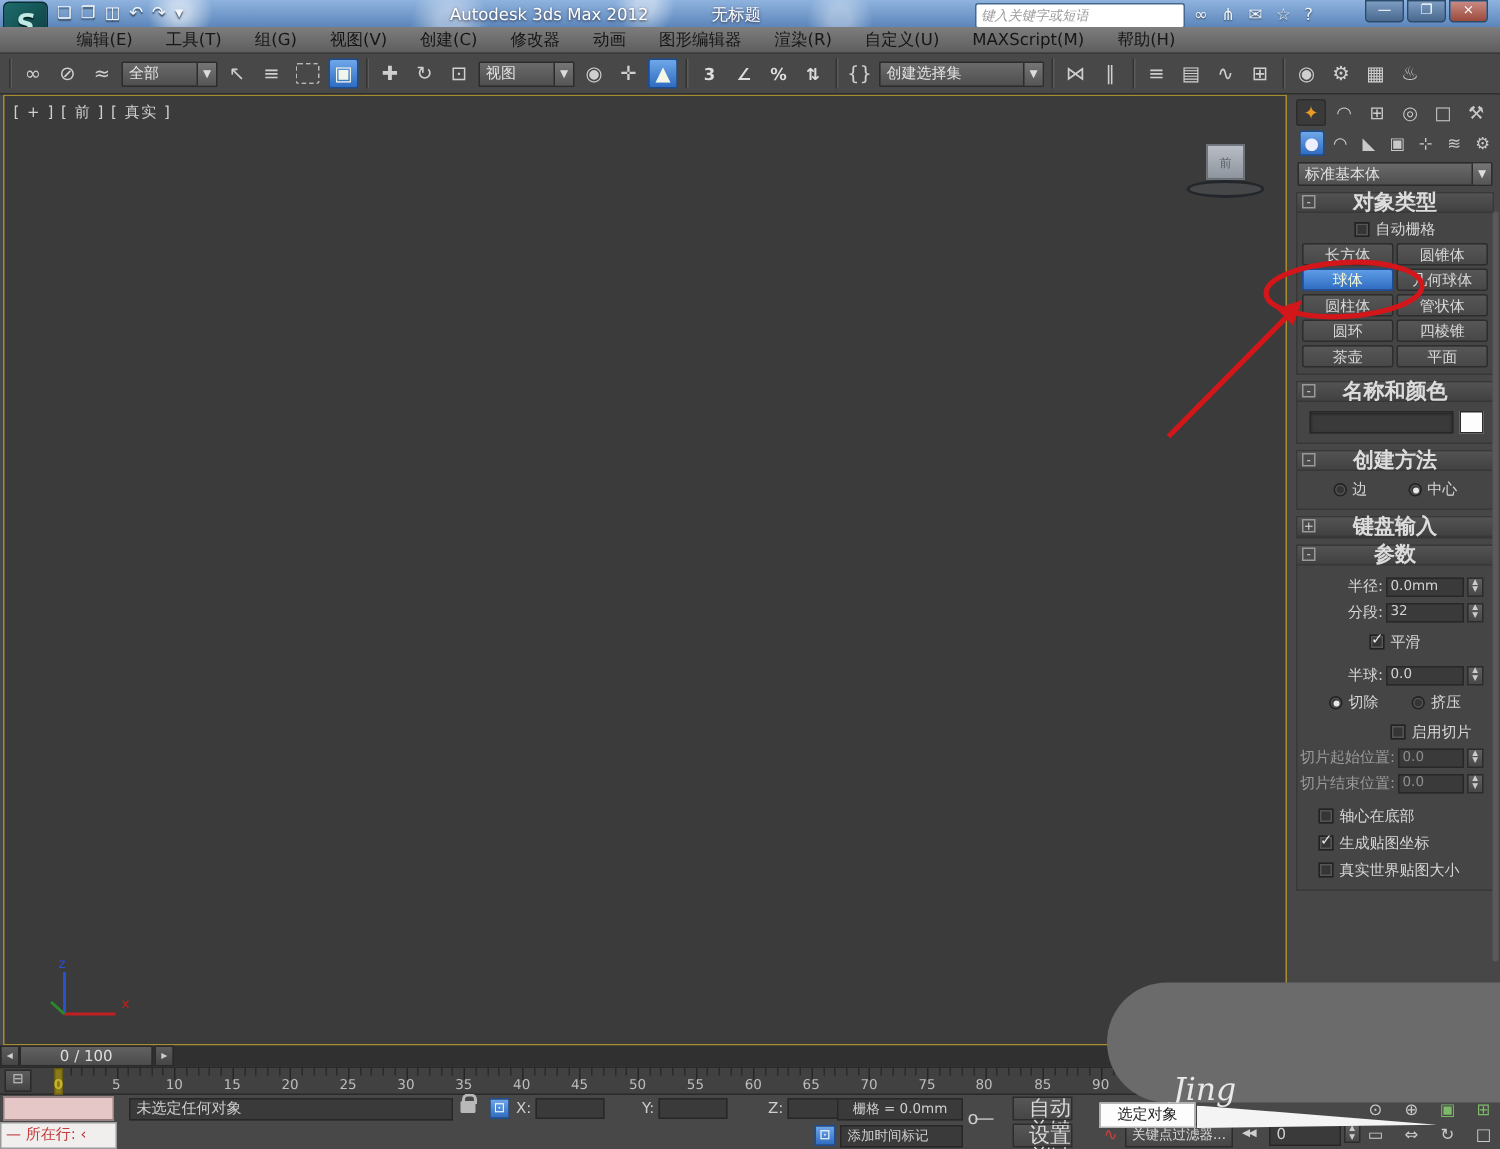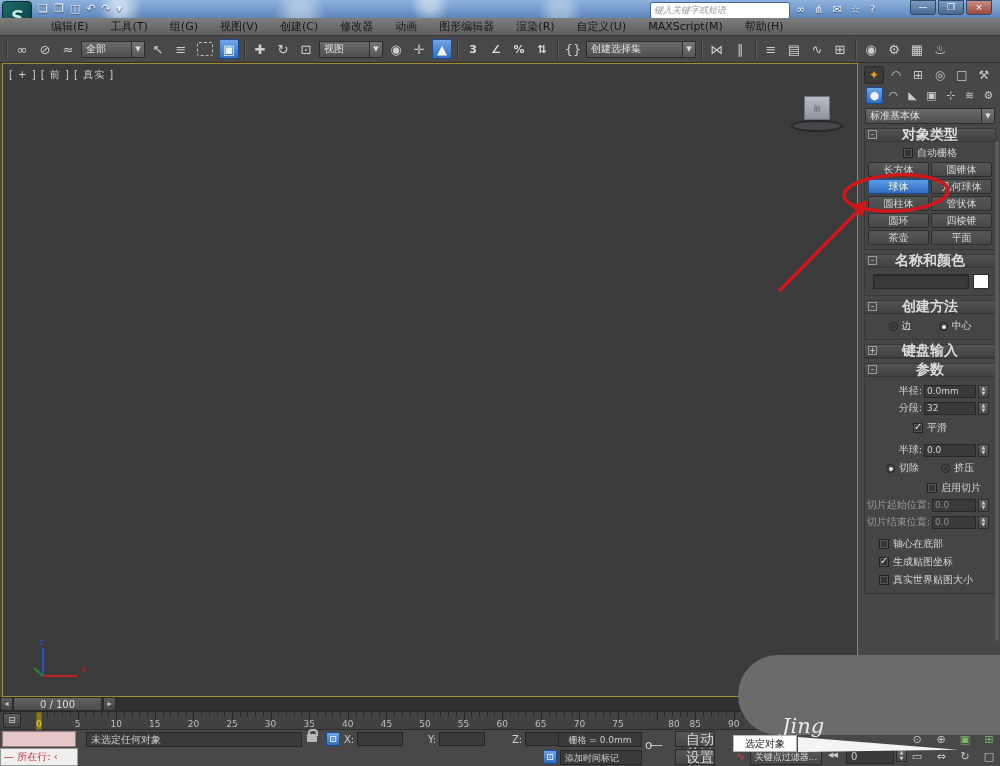--- a/index.html
+++ b/index.html
@@ -204,20 +204,24 @@
     </div>
     <div class="qat">
 
     <span class="qat-btn">❏</span>
         <span class="qat-btn">❐</span>
         <span class="qat-btn">◫</span>
         <span class="qat-btn">↶</span>
         <span class="qat-btn">↷</span>
         <span class="qat-btn">▾</span>
       </div>
+    <div class="title-center">
+      <span class="title-app">Autodesk 3ds Max 2012</span>
+      <span class="title-doc">无标题</span>
+    </div>
     <div class="search-box">
       <span>键入关键字或短语</span>
     </div>
     <div class="util-icons">
 
     <span class="uic">∞</span>
         <span class="uic">⋔</span>
         <span class="uic">✉</span>
         <span class="uic">☆</span>
         <span class="uic">?</span>
@@ -590,21 +594,21 @@
         <span class="tick-num" style="left: 246.6px;">30</span>
         <span class="tick-num" style="left: 285.2px;">35</span>
         <span class="tick-num" style="left: 323.8px;">40</span>
         <span class="tick-num" style="left: 362.4px;">45</span>
         <span class="tick-num" style="left: 401px;">50</span>
         <span class="tick-num" style="left: 439.6px;">55</span>
         <span class="tick-num" style="left: 478.2px;">60</span>
         <span class="tick-num" style="left: 516.8px;">65</span>
         <span class="tick-num" style="left: 555.4px;">70</span>
         <span class="tick-num" style="left: 594px;">75</span>
-        <span class="tick-num" style="left: 650px;">80</span>
+        <span class="tick-num" style="left: 632px;">80</span>
         <span class="tick-num" style="left: 671.2px;">85</span>
         <span class="tick-num" style="left: 709.8px;">90</span>
       </div>
     <div class="ts-marker"></div>
     <span class="ts-marker-label">0</span>
   </div>
 
   <div class="statusarea">
     <div class="listener-pink"></div>
     <div class="listener-white">— 所在行: ‹</div>

